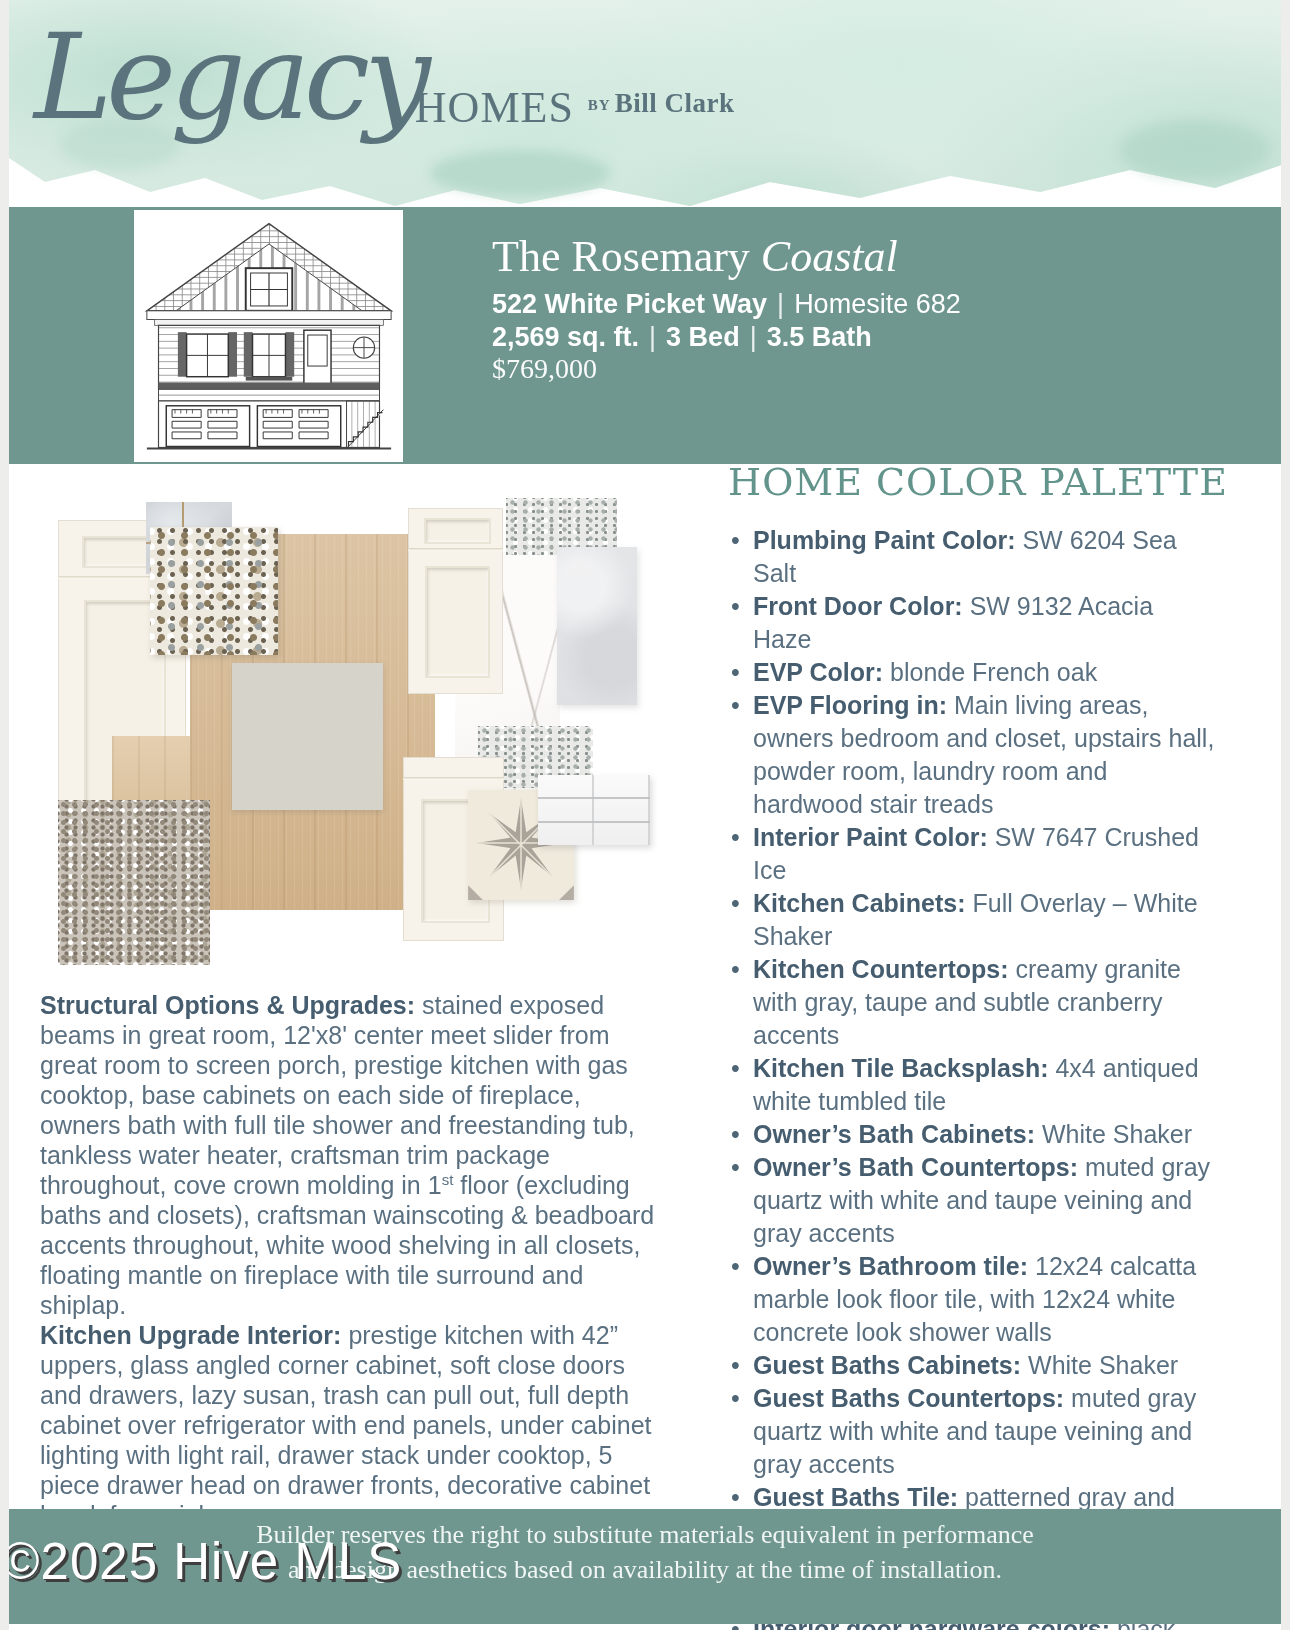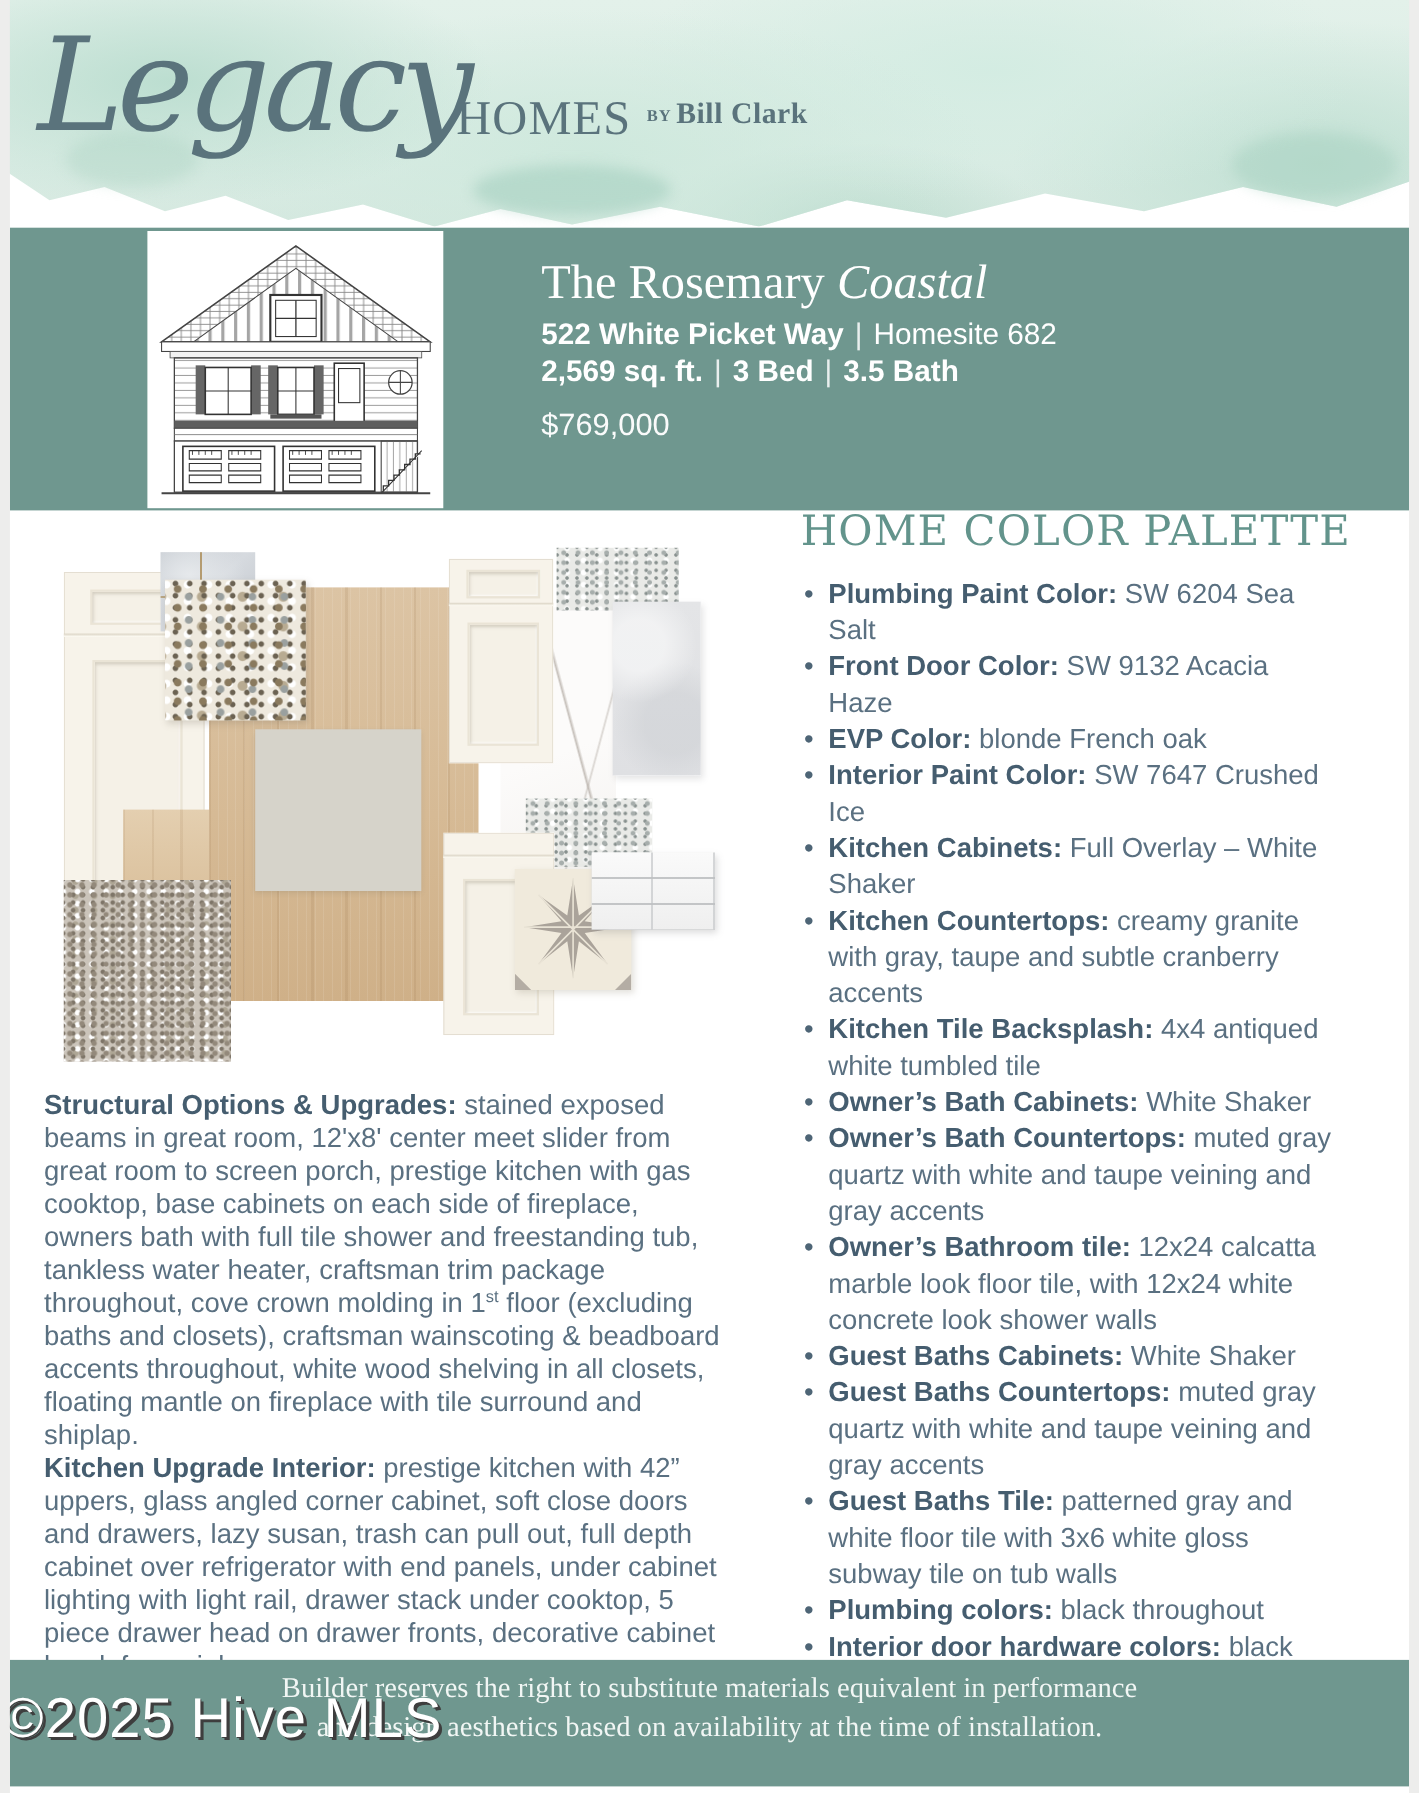--- a/index.html
+++ b/index.html
@@ -47,21 +47,21 @@
   .band{position:absolute;left:9px;top:207px;width:1272px;height:257px;background:#6f978f;z-index:3;}
   .house-box{position:absolute;left:134px;top:210px;width:269px;height:252px;background:#ffffff;z-index:4;
     display:flex;align-items:center;justify-content:center;}
   .band-text{position:absolute;left:492px;top:232px;z-index:4;color:#ffffff;}
   .band-title{font-family:"Liberation Serif",serif;font-size:44px;line-height:1.15;font-weight:400;}
   .band-title .it{font-style:italic;}
   .band-addr{margin-top:6px;font-size:27px;}
   .band-addr .bold{font-weight:700;}
   .band-sep{font-weight:300;opacity:.85;padding:0 10px;}
   .band-specs{margin-top:2px;font-size:27px;font-weight:700;}
-  .band-price{margin-top:17px;font-size:28px;font-weight:400;opacity:.97;}
+  .band-price{font-size:28px;font-weight:400;opacity:.97;font-family:Liberation Serif, serif;}
 
   
   .collage{position:absolute;left:55px;top:470px;width:600px;height:500px;z-index:2;}
   .sw{position:absolute;}
   .cabinet{background:#f7f3ea;box-shadow:0 0 0 1px rgba(210,202,186,.5) inset;}
   .cab-panel{position:absolute;background:#f5f1e7;
     border:2px solid #eae4d6;box-shadow:1px 2px 3px rgba(150,140,120,.35) inset,-1px -1px 2px rgba(255,255,255,.8) inset;}
   .cab-divider{position:absolute;left:0;width:100%;height:3px;background:linear-gradient(#d9d2c2,#fffdf6);}
   .tile-grid{
     background:
@@ -307,20 +307,21 @@
   </div>
   <div class="sw subway" style="left:483px;top:305px;width:112px;height:70px;z-index:7;"></div>
 </div>
 
 <div class="palette">
   <h2 class="palette-heading">HOME COLOR PALETTE</h2>
   <ul>
       <li><b>Plumbing Paint Color: </b><span>SW 6204 Sea Salt</span></li>
       <li><b>Front Door Color: </b><span>SW 9132 Acacia Haze</span></li>
       <li><b>EVP Color: </b><span>blonde French oak</span></li>
+      <li><b>EVP Flooring in: </b><span>Main living areas, owners bedroom and closet, upstairs hall, powder room, laundry room and hardwood stair treads</span></li>
       <li><b>Interior Paint Color: </b><span>SW 7647 Crushed Ice</span></li>
       <li><b>Kitchen Cabinets: </b><span>Full Overlay – White Shaker</span></li>
       <li><b>Kitchen Countertops: </b><span>creamy granite with gray, taupe and subtle cranberry accents</span></li>
       <li><b>Kitchen Tile Backsplash: </b><span>4x4 antiqued white tumbled tile</span></li>
       <li><b>Owner’s Bath Cabinets: </b><span>White Shaker</span></li>
       <li><b>Owner’s Bath Countertops: </b><span>muted gray quartz with white and taupe veining and gray accents</span></li>
       <li><b>Owner’s Bathroom tile: </b><span>12x24 calcatta marble look floor tile, with 12x24 white concrete look shower walls</span></li>
       <li><b>Guest Baths Cabinets: </b><span>White Shaker</span></li>
       <li><b>Guest Baths Countertops: </b><span>muted gray quartz with white and taupe veining and gray accents</span></li>
       <li><b>Guest Baths Tile: </b><span>patterned gray and white floor tile with 3x6 white gloss subway tile on tub walls</span></li>

